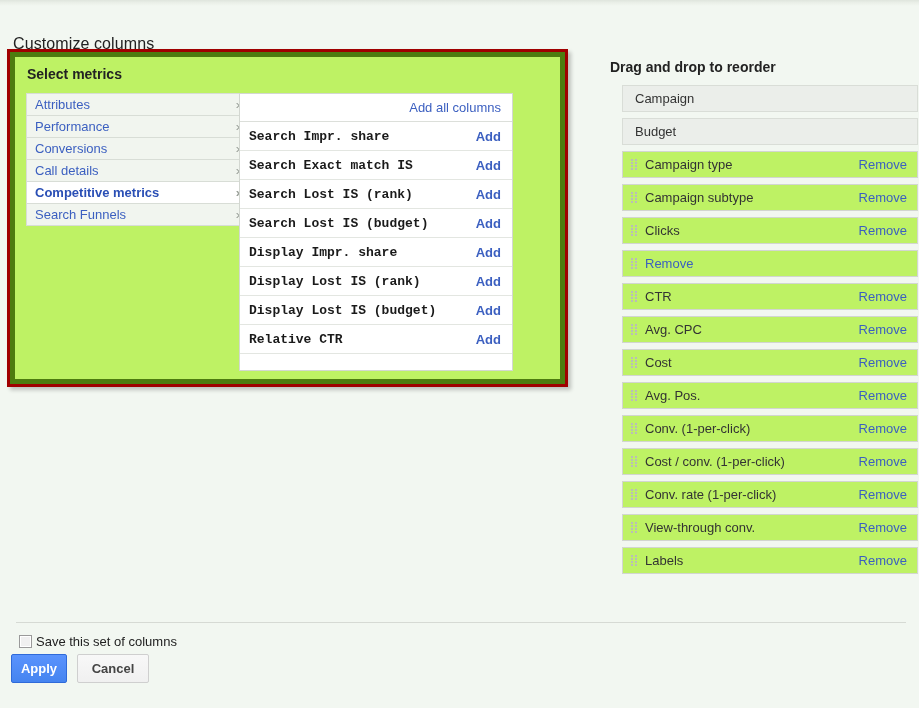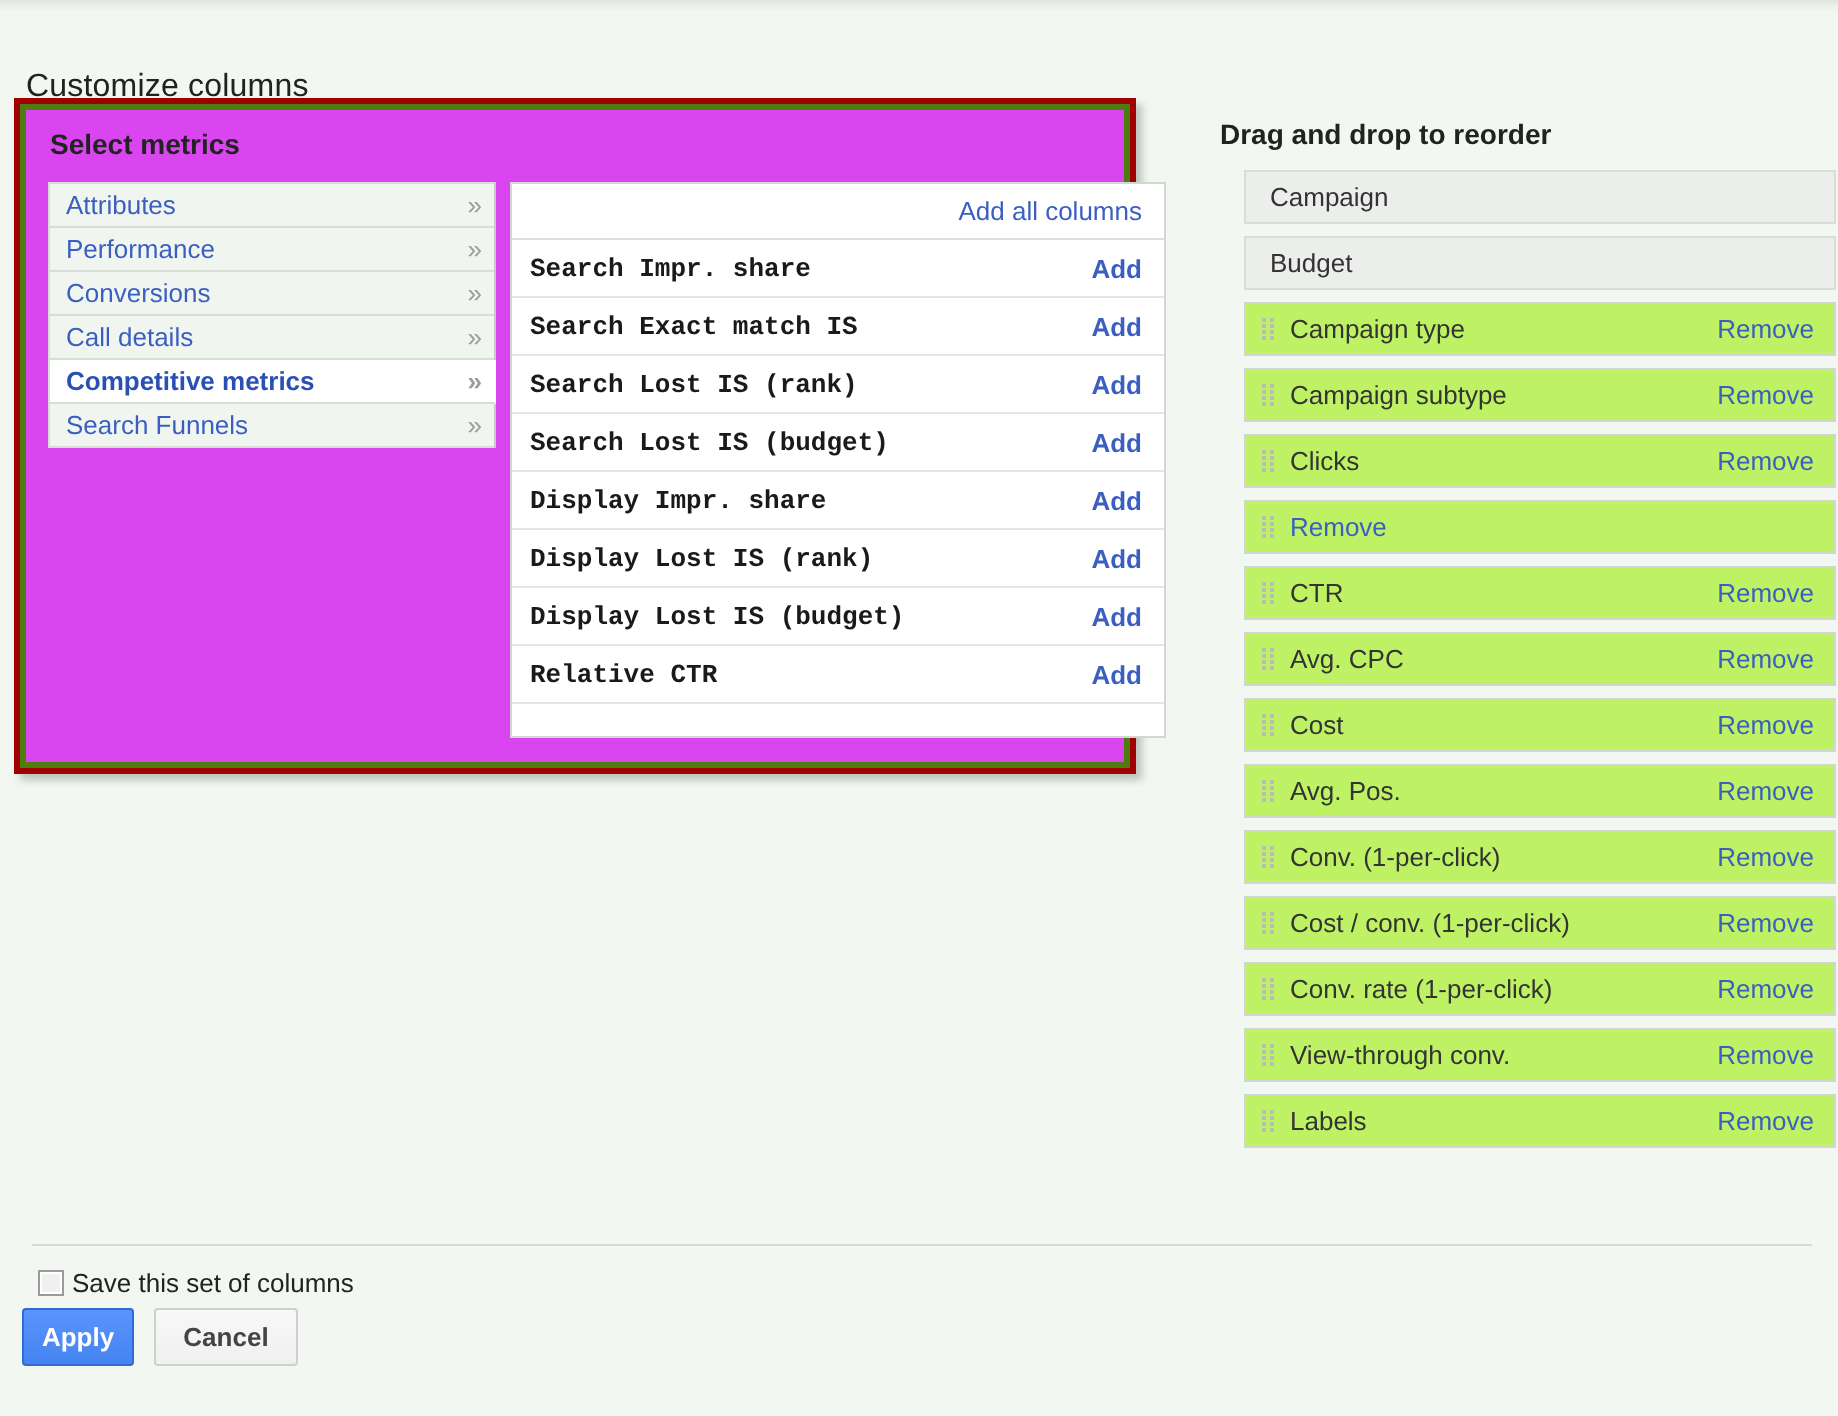--- a/index.html
+++ b/index.html
@@ -43,22 +43,22 @@
     width: 561px;
     height: 338px;
     border: 3px solid #a00000;
     background: #f6faf4;
     box-shadow: 3px 3px 4px rgba(0,0,0,0.22);
     box-sizing: border-box;
   }
   .select-panel-inner {
     position: absolute;
     inset: 0;
-    border: 3px solid #4d7c0f;
-    background: #d946ef;
+    border: 5px solid #4d7c0f;
+    background: #bef264;
     box-sizing: border-box;
   }
   .select-metrics-title {
     position: absolute;
     left: 12px;
     top: 9px;
     font-size: 14px;
     font-weight: bold;
     color: #222;
   }
@@ -97,23 +97,23 @@
   }
   .cat-chev {
     color: #9aa099;
     font-size: 13px;
     line-height: 1;
   }
 
   
   .metrics-box {
     position: absolute;
-    left: 242px;
+    left: 224px;
     top: 36px;
-    width: 328px;
+    width: 274px;
     height: 278px;
     background: #ffffff;
     border: 1px solid #d3d7d1;
     box-sizing: border-box;
   }
   .metrics-head {
     height: 28px;
     display: flex;
     align-items: center;
     justify-content: flex-end;

